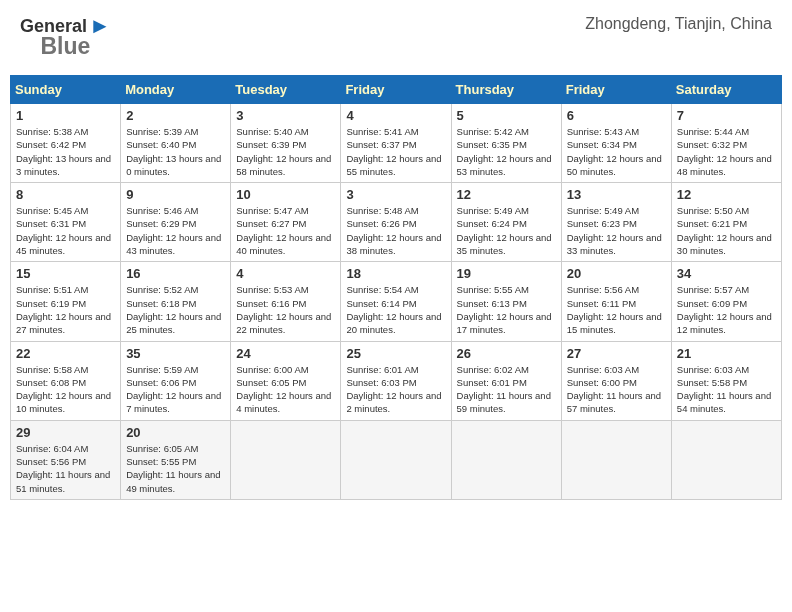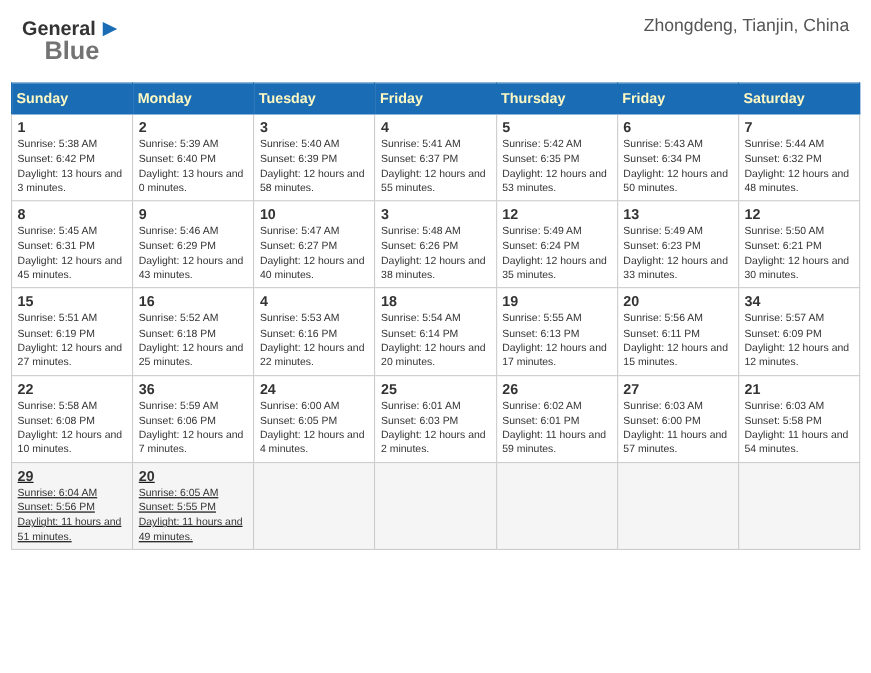--- a/index.html
+++ b/index.html
@@ -50,21 +50,20 @@
     .calendar td {
       border: 1px solid #ccc;
       vertical-align: top;
       padding: 4px 5px;
       width: 110px;
       min-height: 80px;
       background: #fff;
     }
     .calendar tr:last-child td {
       background: #f5f5f5;
-      text-decoration: underline;
     }
     .day-num {
       font-size: 13px;
       font-weight: bold;
       color: #333;
       display: block;
       margin-bottom: 2px;
     }
     .day-info {
       font-size: 9.5px;
@@ -198,21 +197,21 @@
           <span class="day-num">34</span>
           <div class="day-info">Sunrise: 5:57 AM<br>Sunset: 6:09 PM<br>Daylight: 12 hours and 12 minutes.</div>
         </td>
       </tr>
       <tr class="week-row">
         <td>
           <span class="day-num">22</span>
           <div class="day-info">Sunrise: 5:58 AM<br>Sunset: 6:08 PM<br>Daylight: 12 hours and 10 minutes.</div>
         </td>
         <td>
-          <span class="day-num">36</span>
+          <span class="day-num">35</span>
           <div class="day-info">Sunrise: 5:59 AM<br>Sunset: 6:06 PM<br>Daylight: 12 hours and 7 minutes.</div>
         </td>
         <td>
           <span class="day-num">24</span>
           <div class="day-info">Sunrise: 6:00 AM<br>Sunset: 6:05 PM<br>Daylight: 12 hours and 4 minutes.</div>
         </td>
         <td>
           <span class="day-num">25</span>
           <div class="day-info">Sunrise: 6:01 AM<br>Sunset: 6:03 PM<br>Daylight: 12 hours and 2 minutes.</div>
         </td>

